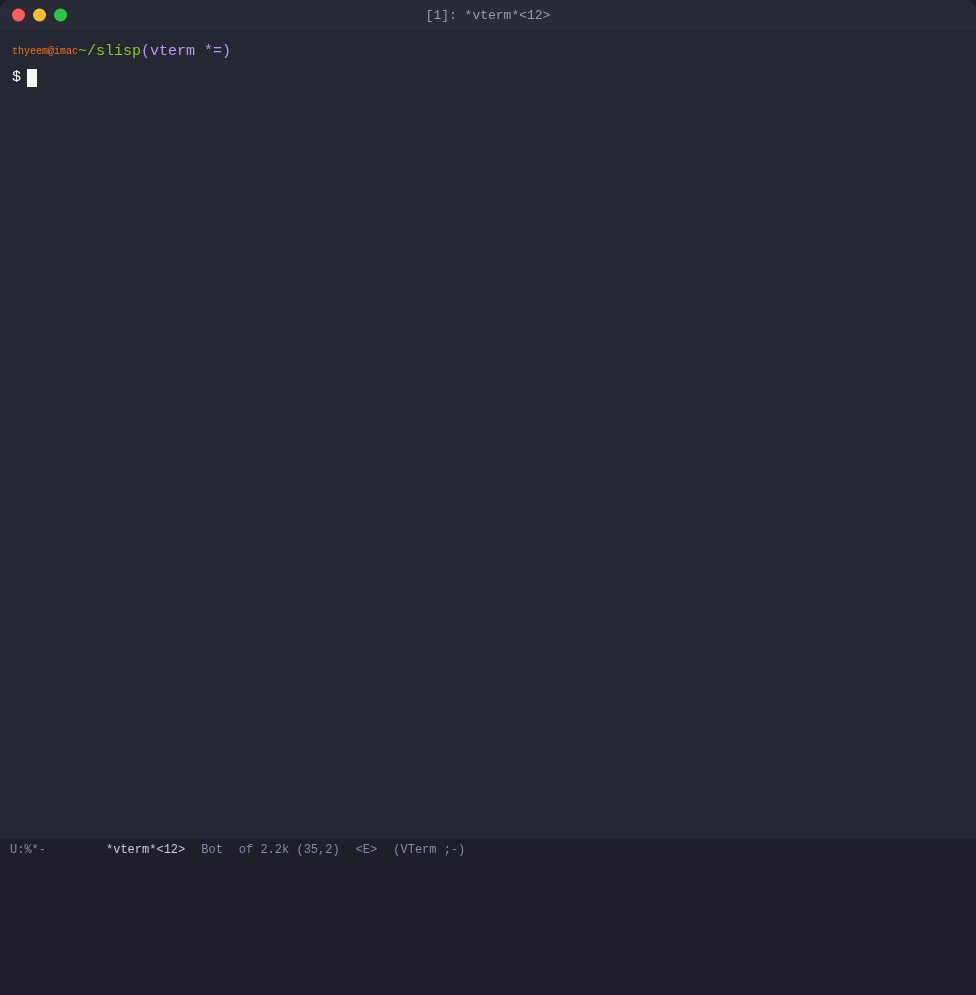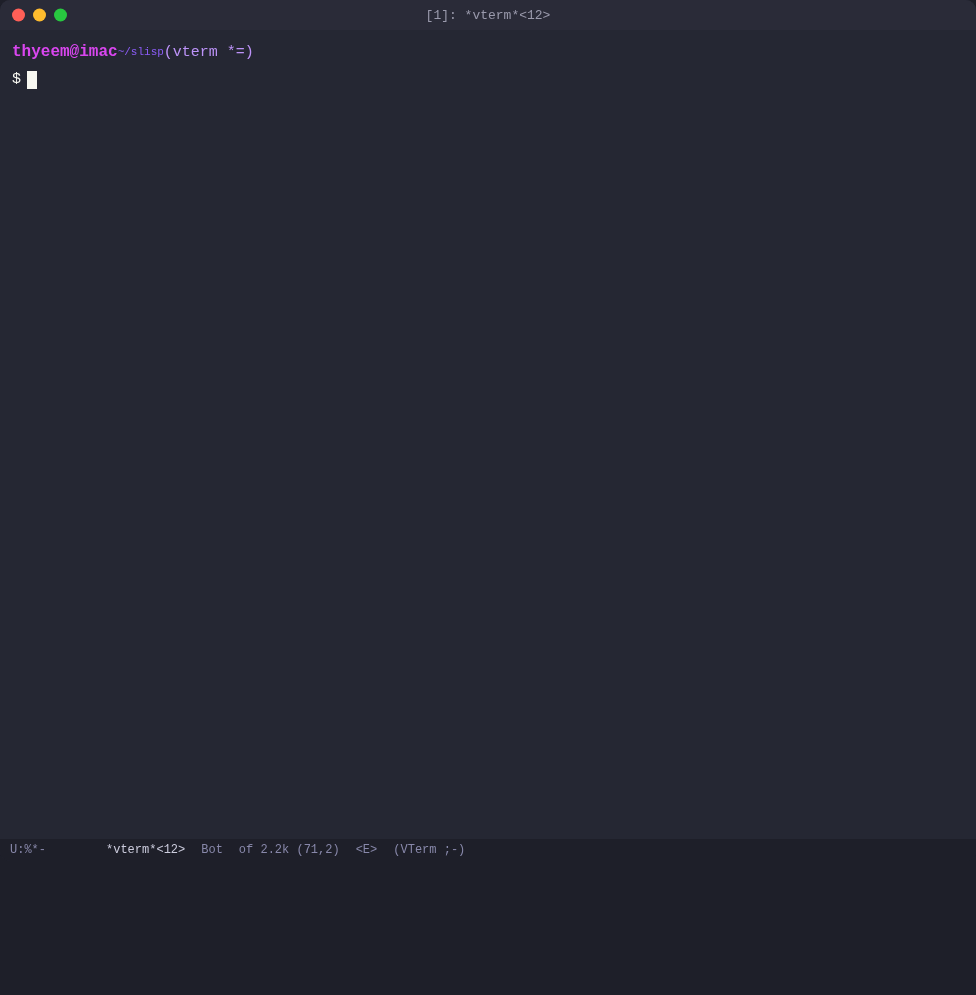--- a/index.html
+++ b/index.html
@@ -81,28 +81,27 @@
     }
 
     .prompt-line {
       display: flex;
       align-items: center;
       line-height: 1.6;
       margin-bottom: 2px;
     }
 
     .user-host {
-      color: #d946ef;
-      font-size: 16px;
-      font-weight: bold;
+      color: #f97316;
+      font-size: 10px;
     }
 
     .path {
-      color: #8b5cf6;
-      font-size: 11px;
+      color: #84cc16;
+      font-size: 15px;
     }
 
     .git-branch {
       color: #bd93f9;
       font-size: 15px;
     }
 
     .dollar-line {
       display: flex;
       align-items: center;
@@ -175,18 +174,18 @@
     <div class="dollar-line">
       <span class="dollar">$</span>
       <span class="cursor"></span>
     </div>
   </div>
 
   <div class="status-bar">
     <span class="status-item">U:%*-</span>
     <span class="status-item highlight">*vterm*&lt;12&gt;</span>
     <span class="status-item">Bot</span>
-    <span class="status-item">of 2.2k (71,2)</span>
+    <span class="status-item">of 2.2k (35,2)</span>
     <span class="status-item">&lt;E&gt;</span>
     <span class="status-item">(VTerm ;-)</span>
   </div>
 
 </div>
 
 </body></html>

